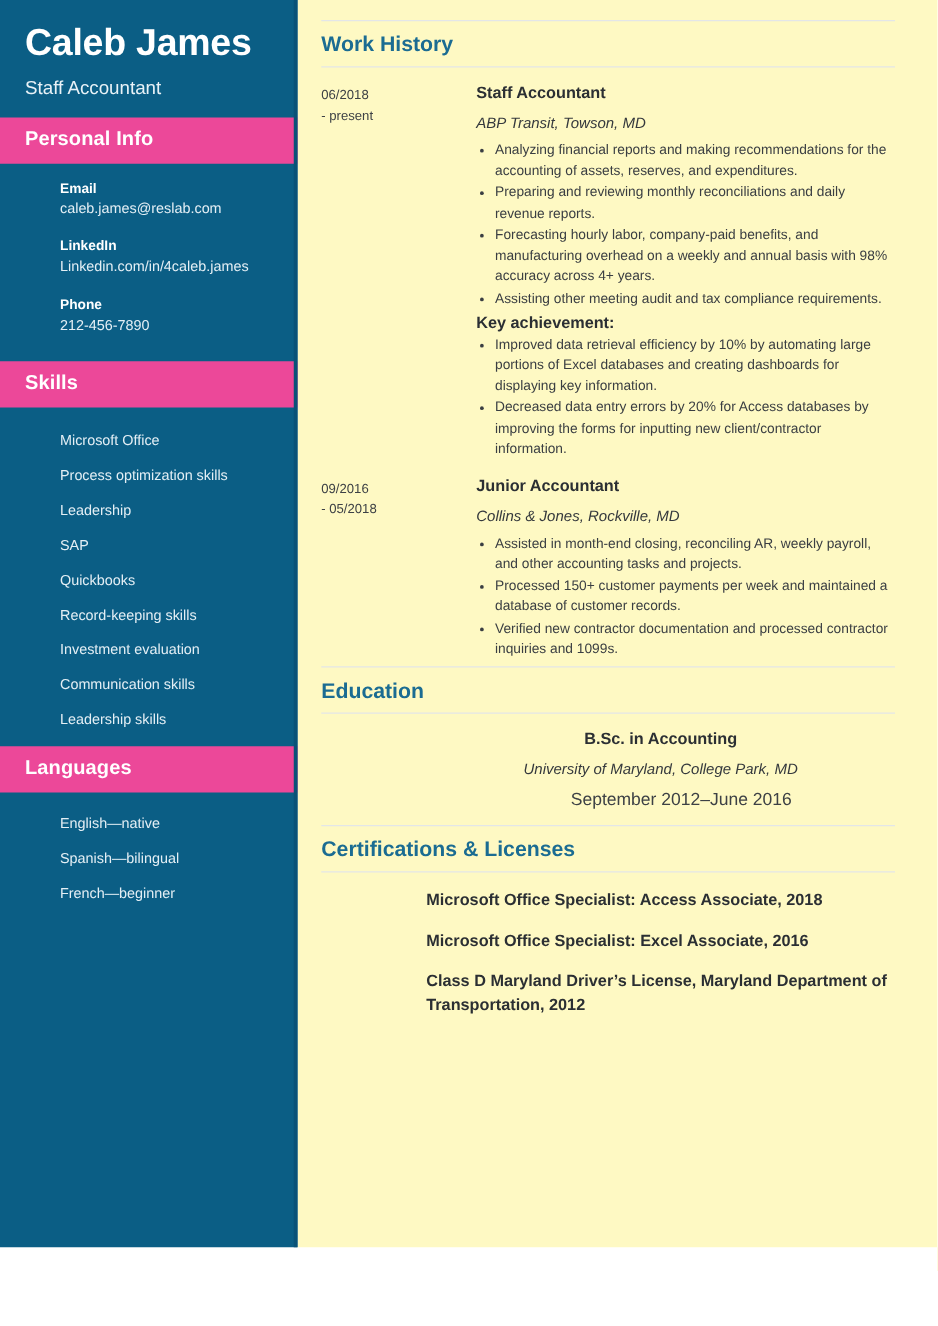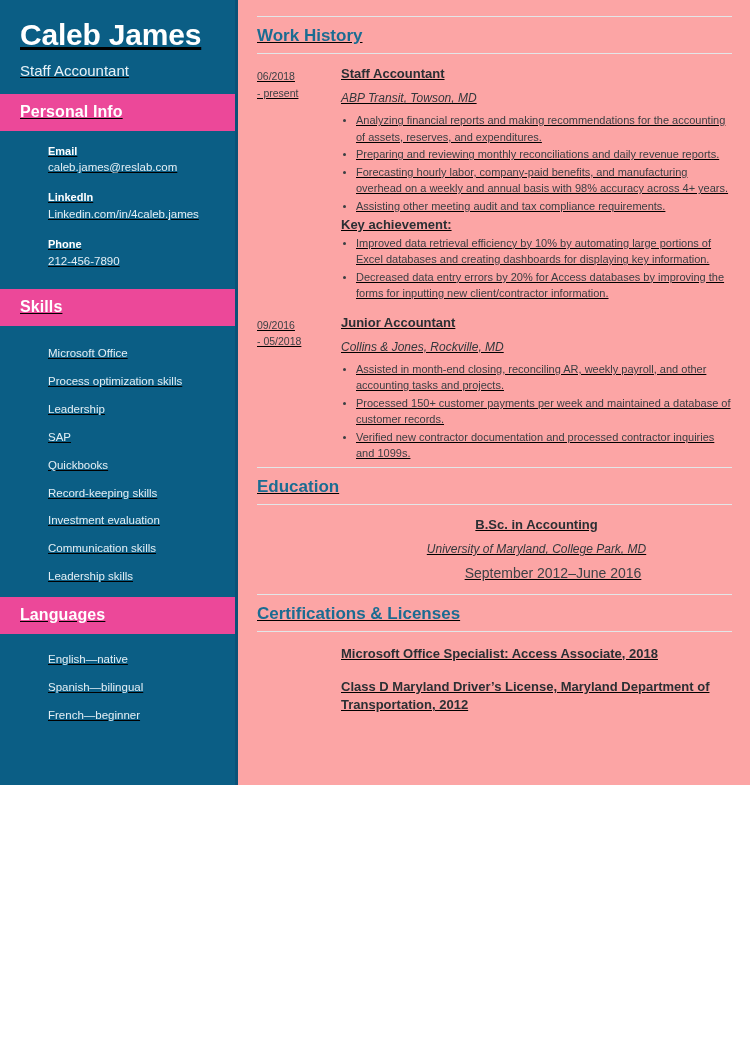--- a/index.html
+++ b/index.html
@@ -9,25 +9,24 @@
   body {
     width: 750px;
     height: 1061px;
     background: #ffffff;
     font-family: "Liberation Sans", sans-serif;
     -webkit-font-smoothing: antialiased;
   }
   .resume {
     position: relative;
     width: 750px;
-    height: 785px;
+    height: 998px;
     display: flex;
     background: #ffffff;
     overflow: hidden;
-    text-decoration: underline;
   }
 
   
   .sidebar {
     width: 238px;
     flex: 0 0 238px;
     background: #0b5e85;
     color: #ffffff;
     position: relative;
   }
@@ -99,39 +98,40 @@
     color: #e4eff5;
     line-height: 1.3;
     padding: 6px 0 7px 0;
   }
   .skills-body { padding-top: 14px; }
   .lang-body { padding-top: 12px; }
 
   
   .main {
     flex: 1 1 auto;
-    background: #fca5a5;
-    padding: 16px 18px 0 19px;
+    background: #fef9c3;
+    padding: 16px 34px 0 19px;
     box-sizing: border-box;
   }
   .section { margin-bottom: 0; }
   .section-heading {
     font-size: 17px;
     font-weight: bold;
     color: #1b6c92;
     border-top: 1px solid #e3e6e8;
     border-bottom: 1px solid #e3e6e8;
     padding: 8px 0 7px 0;
     line-height: 1.25;
     margin: 0 0 4px 0;
   }
   .entry {
     display: flex;
     align-items: flex-start;
     padding: 8px 0 4px 0;
+    gap: 40px;
   }
   .entry-dates {
     flex: 0 0 84px;
     font-size: 10.5px;
     color: #3d4145;
     line-height: 1.55;
     padding-top: 2px;
   }
   .entry-dates div { white-space: nowrap; }
   .entry-main { flex: 1 1 auto; min-width: 0; }
@@ -310,19 +310,25 @@
       <div class="section-heading">Certifications &amp; Licenses</div>
       <div class="cert-entry">
         <div class="spacer-col"></div>
         <div class="entry-main">
           <div class="cert-title">Microsoft Office Specialist: Access Associate, 2018</div>
         </div>
       </div>
       <div class="cert-entry">
         <div class="spacer-col"></div>
         <div class="entry-main">
+          <div class="cert-title">Microsoft Office Specialist: Excel Associate, 2016</div>
+        </div>
+      </div>
+      <div class="cert-entry">
+        <div class="spacer-col"></div>
+        <div class="entry-main">
           <div class="cert-title">Class D Maryland Driver’s License, Maryland Department of Transportation, 2012</div>
         </div>
       </div>
     </section>
 
   </main>
 </div>
 
 </body></html>

